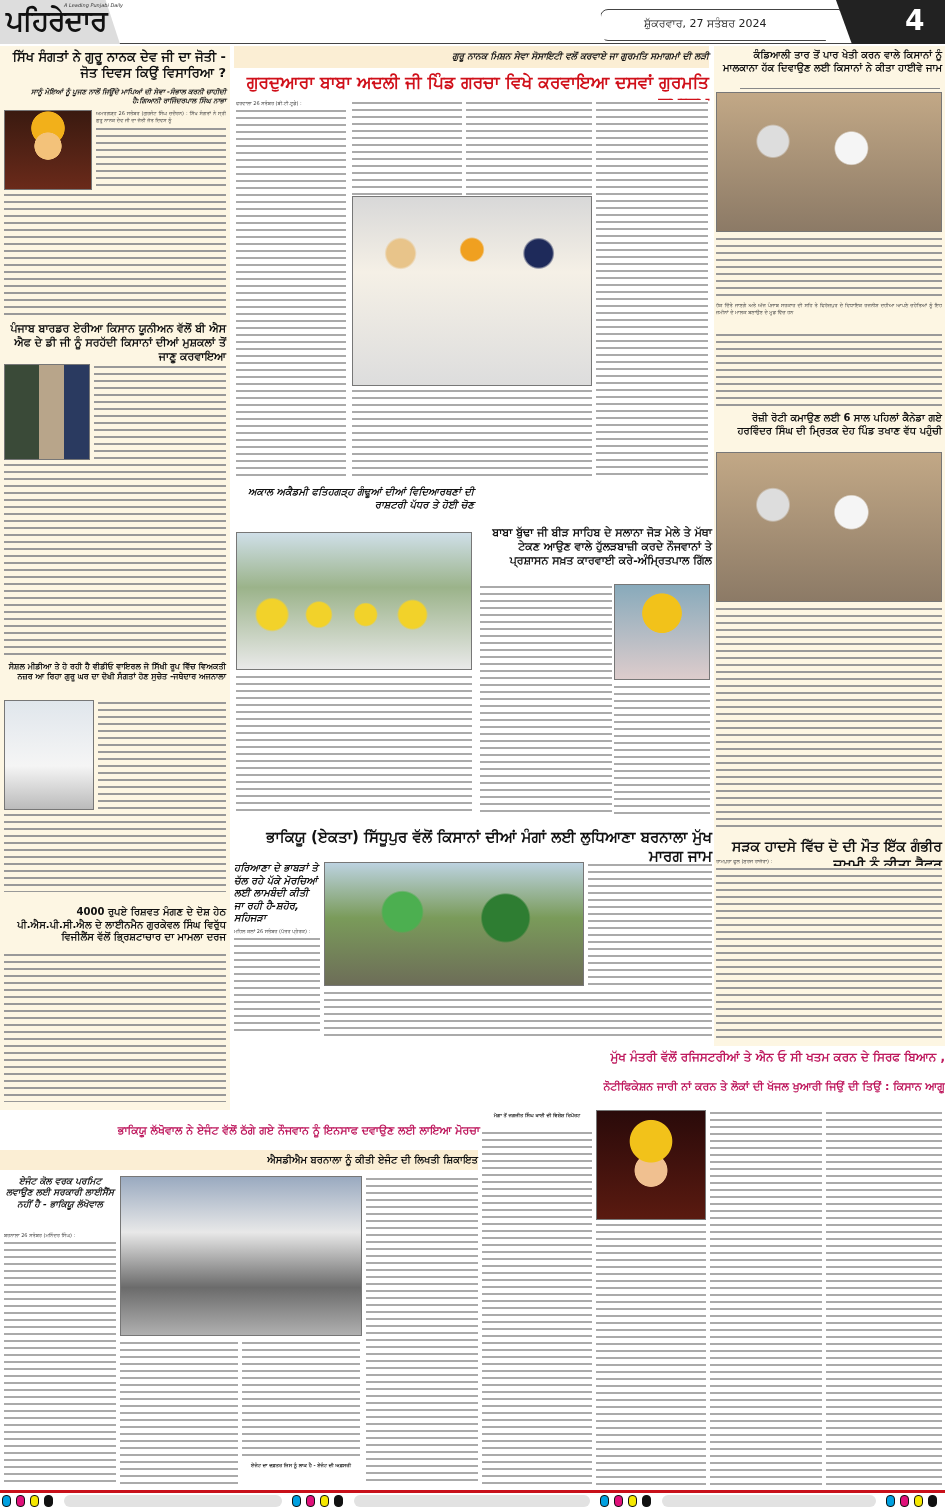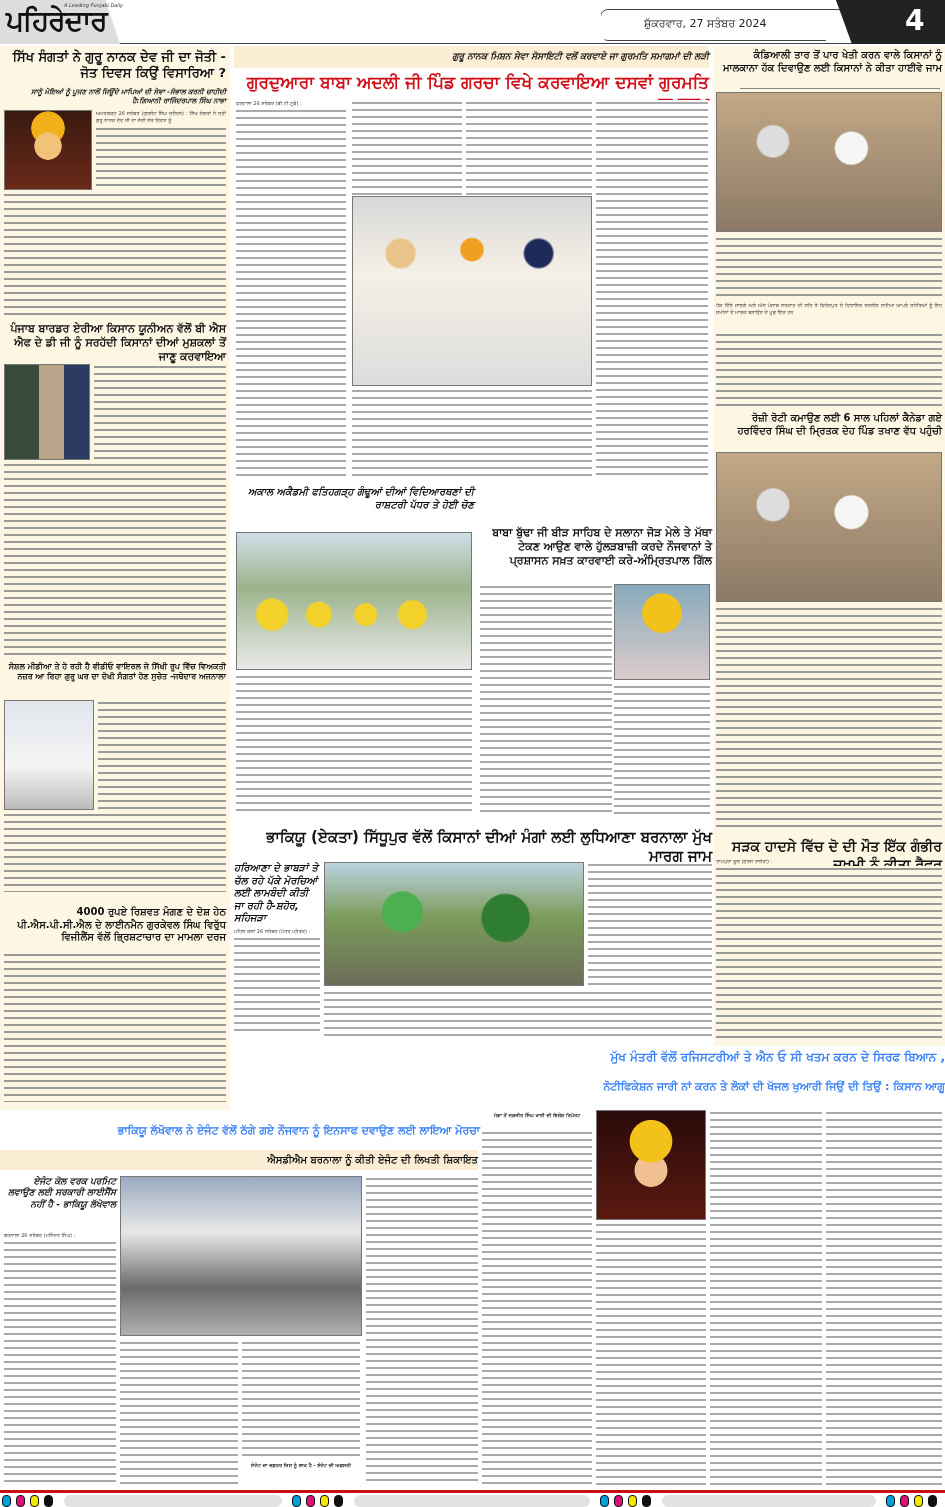--- a/index.html
+++ b/index.html
@@ -10,21 +10,21 @@
 .logo{left:6px;top:4px;font-family:"DejaVu Serif",serif;font-weight:bold;font-size:28px;color:#111;letter-spacing:-1px}
 .tagline{left:64px;top:2px;font-size:5px;font-style:italic;color:#333}
 .datebox{left:600px;top:9px;width:240px;height:32px;border:1px solid #444;border-radius:8px 0 0 8px;clip-path:polygon(0 0,100% 0,94% 100%,2% 100%);background:#fff}
 .date{left:644px;top:17px;font-size:11px;color:#222}
 .pagebox{left:812px;top:0;width:133px;height:44px;background:#222;clip-path:polygon(18% 0,100% 0,100% 100%,30% 100%)}
 .pagenum{left:905px;top:4px;font-size:28px;font-weight:bold;color:#fff}
 .col{background:#fdf6e3}
 .hl{font-weight:bold;text-align:right;line-height:1.25}
 .hl-black{color:#111}
 .hl-red{color:#d0101a}
-.hl-green{color:#3b82f6}
+.hl-green{color:#be185d}
 .txt{font-size:5px;line-height:7px;color:#444;text-align:justify;overflow:hidden}
 .txtlines{background:repeating-linear-gradient(#fdf6e3 0 2px,#999 2px 4px,#fdf6e3 4px 7px)}
 .txtlines-w{background:repeating-linear-gradient(#fff 0 2px,#aaa 2px 4px,#fff 4px 7px)}
 .photo{background:linear-gradient(135deg,#8aa078,#c7b48c 40%,#556b4a 70%,#a3a9b0);border:1px solid #777}
 .photo.people{background:radial-gradient(circle at 20% 30%,#e8c48a 6%,transparent 7%),radial-gradient(circle at 50% 28%,#f0a020 6%,transparent 7%),radial-gradient(circle at 78% 30%,#1e2a5a 6%,transparent 7%),linear-gradient(#d8d8d8,#f5f0e6 40%,#ddd)}
 .photo.green{background:radial-gradient(circle at 30% 40%,#4caf50 10%,transparent 11%),radial-gradient(circle at 70% 45%,#2e7d32 12%,transparent 13%),linear-gradient(#bcd2e0,#7a9b5a 45%,#6d6d58)}
 .photo.school{background:radial-gradient(circle at 15% 60%,#f2d22a 7%,transparent 8%),radial-gradient(circle at 35% 60%,#f2d22a 7%,transparent 8%),radial-gradient(circle at 55% 60%,#f2d22a 7%,transparent 8%),radial-gradient(circle at 75% 60%,#f2d22a 7%,transparent 8%),linear-gradient(#cfdfe8,#9bb38a 40%,#e9e9e9)}
 .photo.portrait{background:radial-gradient(circle at 50% 45%,#f3c27a 22%,transparent 23%),radial-gradient(circle at 50% 22%,#f2b01a 22%,transparent 23%),linear-gradient(#3a1a10,#6a2a1a)}
 .photo.crowd{background:radial-gradient(circle at 25% 35%,#ddd 8%,transparent 9%),radial-gradient(circle at 60% 40%,#f5f5f5 10%,transparent 11%),linear-gradient(#c2a886,#8c7a66)}
 .photo.bsf{background:linear-gradient(90deg,#3a4a38 0 40%,#b8a58a 40% 70%,#2a3a60 70%)}
@@ -116,21 +116,21 @@
 <div class="abs txt" style="left:482px;top:1112px;width:110px;height:14px;font-weight:bold;text-align:center;color:#222">ਮੋਗਾ ਤੋਂ ਜਗਜੀਤ ਸਿੰਘ ਖਾਈ ਦੀ ਵਿਸ਼ੇਸ਼ ਰਿਪੋਰਟ</div>
 <div class="abs txtlines-w" style="left:482px;top:1130px;width:110px;height:356px"></div>
 <div class="abs photo portrait" style="left:596px;top:1110px;width:110px;height:110px;background:radial-gradient(circle at 50% 28%,#f2c21a 22%,transparent 23%),radial-gradient(circle at 50% 55%,#f0c090 20%,transparent 21%),linear-gradient(#2a0a0a,#5a1a10)"></div>
 <div class="abs txtlines-w" style="left:596px;top:1222px;width:110px;height:264px"></div>
 <div class="abs txtlines-w" style="left:710px;top:1110px;width:112px;height:376px"></div>
 <div class="abs txtlines-w" style="left:826px;top:1110px;width:116px;height:376px"></div>
 
 <div class="abs hl hl-green" style="left:0;top:1124px;width:480px;font-size:11px">ਭਾਕਿਯੂ ਲੱਖੋਵਾਲ ਨੇ ਏਜੰਟ ਵੱਲੋਂ ਠੱਗੇ ਗਏ ਨੌਜਵਾਨ ਨੂੰ ਇਨਸਾਫ ਦਵਾਉਣ ਲਈ ਲਾਇਆ ਮੋਰਚਾ</div>
 <div class="abs col" style="left:0;top:1150px;width:478px;height:20px;background:#fbeed4"></div>
 <div class="abs hl hl-black" style="left:0;top:1154px;width:478px;font-size:10px">ਐਸਡੀਐਮ ਬਰਨਾਲਾ ਨੂੰ ਕੀਤੀ ਏਜੰਟ ਦੀ ਲਿਖਤੀ ਸ਼ਿਕਾਇਤ</div>
-<div class="abs hl hl-black" style="left:4px;top:1176px;width:112px;font-size:9px;font-style:italic;text-align:right">ਏਜੰਟ ਕੋਲ ਵਰਕ ਪਰਮਿਟ ਲਵਾਉਣ ਲਈ ਸਰਕਾਰੀ ਲਾਈਸੈਂਸ ਨਹੀਂ ਹੈ - ਭਾਕਿਯੂ ਲੱਖੋਵਾਲ</div>
+<div class="abs hl hl-black" style="left:4px;top:1176px;width:112px;font-size:9px;font-style:italic;text-align:center">ਏਜੰਟ ਕੋਲ ਵਰਕ ਪਰਮਿਟ ਲਵਾਉਣ ਲਈ ਸਰਕਾਰੀ ਲਾਈਸੈਂਸ ਨਹੀਂ ਹੈ - ਭਾਕਿਯੂ ਲੱਖੋਵਾਲ</div>
 <div class="abs txt" style="left:4px;top:1232px;width:112px;height:8px">ਬਰਨਾਲਾ 26 ਸਤੰਬਰ (ਮਨਿੰਦਰ ਸਿੰਘ) :</div>
 <div class="abs txtlines-w" style="left:4px;top:1240px;width:112px;height:246px"></div>
 <div class="abs photo office" style="left:120px;top:1176px;width:242px;height:160px"></div>
 <div class="abs txtlines-w" style="left:120px;top:1340px;width:118px;height:146px"></div>
 <div class="abs txtlines-w" style="left:242px;top:1340px;width:118px;height:120px"></div>
 <div class="abs txt" style="left:242px;top:1462px;width:118px;height:20px;font-weight:bold;text-align:center;color:#222">ਏਜੰਟ ਦਾ ਦਫ਼ਤਰ ਜਿਸ ਨੂੰ ਲਾਕ ਹੈ - ਏਜੰਟ ਦੀ ਅਫ਼ਸਰੀ</div>
 <div class="abs txtlines-w" style="left:366px;top:1176px;width:112px;height:310px"></div>
 
 <div class="abs footer-red"></div>
 <div id="regmarks">

